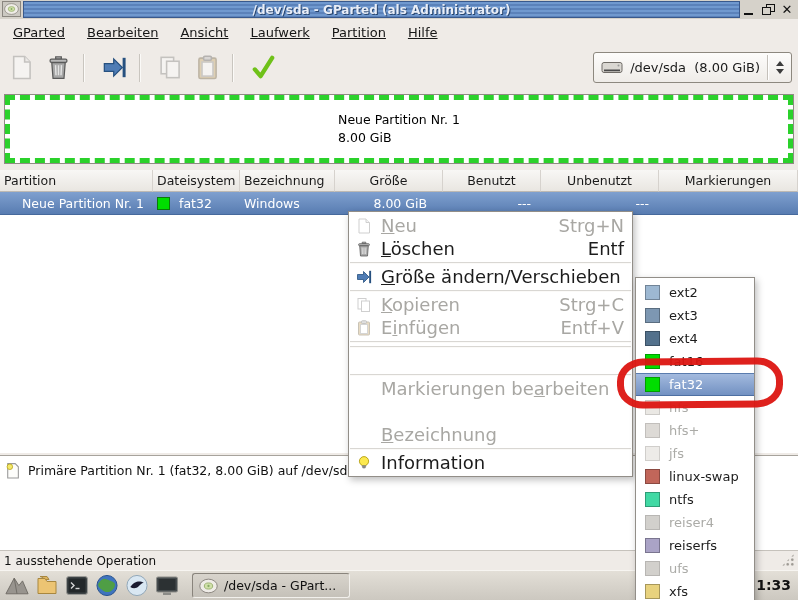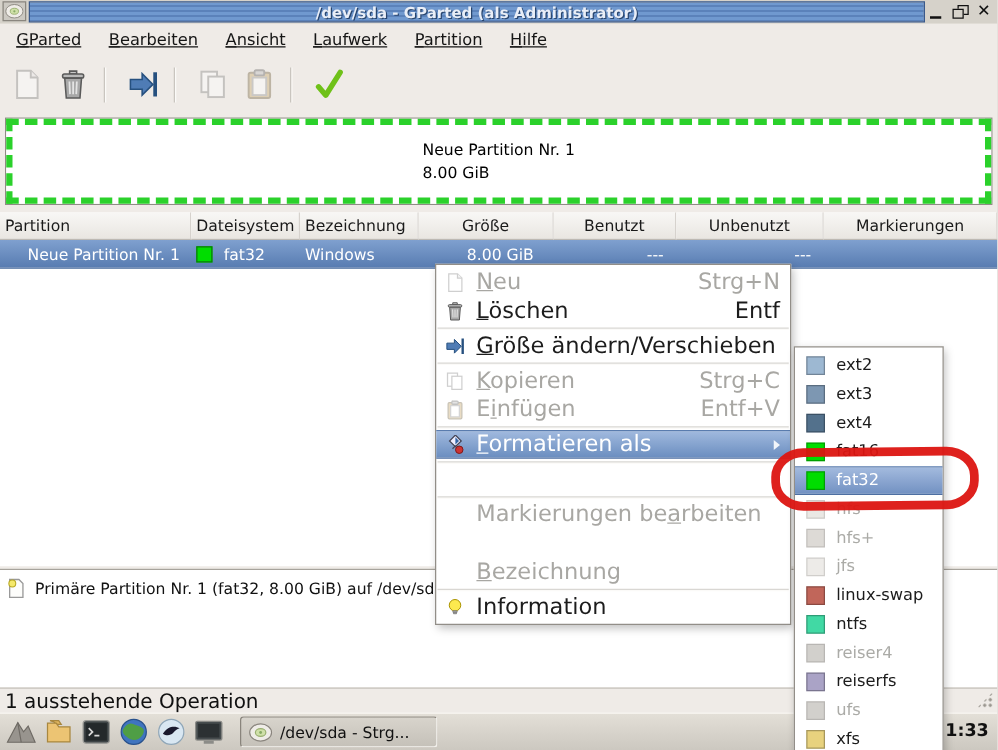--- a/index.html
+++ b/index.html
@@ -48,21 +48,21 @@
   .thead{position:absolute;left:0;top:0;width:798px;height:22px;display:flex;}
   .th{box-sizing:border-box;height:22px;background:linear-gradient(#f8f7f5,#e9e6e1);border-right:1px solid #d6d2cd;border-bottom:1px solid #bdb9b3;font-size:12.5px;color:#1a1a1a;padding:3px 4px 0 4px;white-space:nowrap;overflow:hidden;}
   .trow{position:absolute;left:0;top:22px;width:798px;height:23px;display:flex;background:linear-gradient(#7fa0cf,#587cb1);border-bottom:1px solid #46699c;color:#fff;font-size:12.5px;box-sizing:border-box;}
   .td{box-sizing:border-box;display:flex;align-items:center;white-space:nowrap;overflow:hidden;}
   .swatch{width:13px;height:13px;border:1px solid #0a7a0a;margin-right:9px;flex:none;box-sizing:border-box;}
 
   
   .ops-pane{position:absolute;left:0;top:455px;width:798px;height:95px;background:#fff;border-top:1px solid #a7a39c;box-sizing:border-box;}
   .ops-entry{display:flex;align-items:center;gap:7px;padding:6px 4px 0 4px;font-size:12.5px;color:#111;white-space:nowrap;}
   .ops-entry svg{width:17px;height:17px;flex:none;}
-  .statusbar{position:absolute;left:0;top:550px;width:798px;height:20px;background:#efebe7;border-top:1px solid #c6c2bc;box-sizing:border-box;font-size:16px;color:#111;display:flex;align-items:center;padding-left:4px;}
+  .statusbar{position:absolute;left:0;top:550px;width:798px;height:20px;background:#efebe7;border-top:1px solid #c6c2bc;box-sizing:border-box;font-size:12px;color:#111;display:flex;align-items:center;padding-left:4px;}
   .grip{position:absolute;right:3px;top:553px;width:14px;height:14px;background-image:radial-gradient(#9a968f 1.1px,transparent 1.4px);background-size:4.5px 4.5px;clip-path:polygon(100% 0,100% 100%,0 100%);}
 
   
   .taskbar{position:absolute;left:0;top:570px;width:798px;height:30px;background:linear-gradient(#e3dfd7,#ccc8c0);border-top:1px solid #f7f5f1;box-sizing:border-box;display:flex;align-items:center;}
   .tk-icon{width:27px;height:25px;margin-left:3px;display:flex;align-items:center;justify-content:center;}
   .tk-icon svg{width:24px;height:23px;}
   .tk-winbtn{margin-left:12px;height:25px;width:158px;background:linear-gradient(#d8d4cc,#c5c1b9);border:1px solid;border-color:#89847c #f2f0ec #f2f0ec #89847c;border-radius:3px;display:flex;align-items:center;gap:6px;padding:0 6px;font-size:12.5px;color:#111;white-space:nowrap;overflow:hidden;box-sizing:border-box;}
   .tk-winbtn svg{width:19px;height:16px;flex:none;}
   .tk-clock{position:absolute;right:7px;top:570px;height:30px;display:flex;align-items:center;font-size:14px;font-weight:bold;color:#111;}
 
@@ -171,20 +171,35 @@
         </span>
       </div>
       <span class="tsep"></span>
       <div class="tbtn">
         <span style="width: 25px; height: 25px; display: block;">
           <svg viewBox="0 0 26 26">
             <path d="M4 15l6 7L22 3" fill="none" stroke="#6fc119" stroke-width="4.5" stroke-linecap="round" stroke-linejoin="round"></path>
           </svg>
         </span>
       </div>
+      <div class="device-combo">
+      <span style="width:22px;height:15px;display:block;">
+          <svg viewBox="0 0 22 15">
+            <rect x="1" y="2.5" width="20" height="10" rx="2" fill="#dad7d2" stroke="#6f6b66"></rect>
+            <rect x="3" y="9.5" width="16" height="1.8" fill="#4a4a4a"></rect>
+            <circle cx="17.5" cy="5.5" r="1" fill="#999"></circle>
+          </svg>
+        </span>
+      <span class="dc-text">/dev/sda  (8.00 GiB)</span>
+      <span class="dc-sep"></span>
+      <span class="dc-spin">
+          <span class="tri-up"></span>
+          <span class="tri-down"></span>
+        </span>
+    </div>
   </div>
 
   <div class="visual-outer">
     <div class="visual-inner">
       <div class="visual-text">
         <div>Neue Partition Nr. 1</div>
         <div>8.00 GiB</div>
       </div>
     </div>
   </div>
@@ -270,21 +285,21 @@
         </span>
       </span>
     <div class="tk-winbtn">
       <span style="width:19px;height:16px;display:block;">
           <svg viewBox="0 0 20 16">
             <ellipse cx="10" cy="8" rx="9.2" ry="7.2" fill="#efece7" stroke="#8a857e"></ellipse>
             <ellipse cx="10" cy="8" rx="4.4" ry="3.2" fill="#cfe0a8" stroke="#9ab070"></ellipse>
             <circle cx="10" cy="8" r="1.2" fill="#88aa66"></circle>
           </svg>
         </span>
-      <span>/dev/sda - Strg...</span>
+      <span>/dev/sda - GPart...</span>
     </div>
   </div>
   <div class="tk-clock">1:33</div>
 
   <div id="context-menu">
       <div class="cm-item disabled">
         <span class="cm-icon">
           <svg viewBox="0 0 16 16">
             <path d="M3 1h7l3.5 3.5V15H3z" fill="#fff" stroke="#8a8a8a"></path>
             <path d="M10 1v3.5h3.5" fill="#e8e8e8" stroke="#8a8a8a"></path>
@@ -331,32 +346,20 @@
           <svg viewBox="0 0 16 16">
             <rect x="2.5" y="2" width="11" height="13" rx="1" fill="#c9aa6d" stroke="#7a6a4a"></rect>
             <rect x="5.5" y=".8" width="5" height="2.6" rx=".8" fill="#bbb" stroke="#666"></rect>
             <rect x="4.5" y="4.5" width="7" height="9" fill="#fff" stroke="#999"></rect>
           </svg>
         </span>
         <span class="cm-label">E<u>i</u>nfügen</span>
         <span class="cm-accel">Entf+V</span>
       </div>
       <div class="cm-sep"></div>
-      <div class="cm-item highlighted">
-        <span class="cm-icon">
-          <svg viewBox="0 0 16 16">
-            <rect x="5" y="1.4" width="6.6" height="6.6" transform="rotate(45 8.3 4.7)" fill="#eef" stroke="#445"></rect>
-            <path d="M8.3 1.8l2.9 2.9-2.9 2.9z" fill="#3465a4"></path>
-            <path d="M8.5 8.5L6 11" stroke="#445" fill="none"></path>
-            <circle cx="11.4" cy="11.8" r="3" fill="#c33" stroke="#801818" stroke-width=".8"></circle>
-          </svg>
-        </span>
-        <span class="cm-label"><u>F</u>ormatieren als</span>
-        <span class="cm-arrow"></span>
-      </div>
       <div class="cm-sep"></div>
       <div class="cm-item disabled">
         <span class="cm-icon"></span>
       </div>
       <div class="cm-sep"></div>
       <div class="cm-item disabled">
         <span class="cm-icon"></span>
         <span class="cm-label">Markierungen be<u>a</u>rbeiten</span>
       </div>
       <div class="cm-item disabled">

